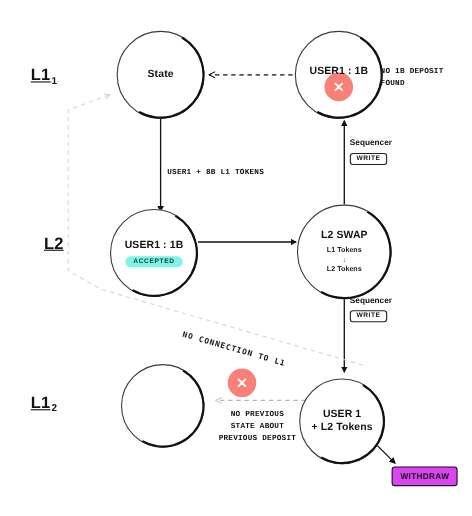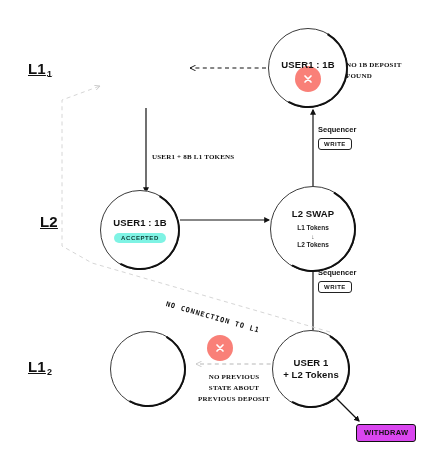--- a/index.html
+++ b/index.html
@@ -122,21 +122,21 @@
     width:26px;height:26px;
     border-radius:50%;
     background:#F98078;
     display:flex;align-items:center;justify-content:center;
   }
   .xmark svg{display:block;}
 
   
   .anno{
     position:absolute;
-    font-family:Liberation Serif, serif;
+    font-family:Liberation Mono, monospace;
     font-size:7px;
     font-weight:700;
     letter-spacing:.2px;
     line-height:1.55;
     color:#111;
     white-space:pre-line;
   }
   .anno-center{text-align:center;}
 
   .edge-label{
@@ -229,20 +229,23 @@
   </div>
 
   <div class="row-label" style="left:40px;top:213px;">
     <span>L2</span>
   </div>
 
   <div class="row-label" style="left:28px;top:358px;">
     <span>L1</span><sub>2</sub>
   </div>
 
+  <div class="node" style="left:106px;top:28px;width:80px;height:80px;">
+    <div class="node-title">State</div>
+  </div>
 
   <div class="node" style="left:268px;top:28px;width:80px;height:80px;">
     <div class="node-title" style="margin-bottom:6px;">USER1 : 1B</div>
   </div>
   <div class="xmark" style="left:295px;top:66px;">
     <svg width="12" height="12" viewBox="0 0 12 12">
       <path d="M3 3 L9 9 M9 3 L3 9" stroke="#ffffff" stroke-width="1.7" stroke-linecap="round"></path>
     </svg>
   </div>
 
@@ -287,20 +290,20 @@
   <div class="xmark" style="left:207px;top:335px;">
     <svg width="12" height="12" viewBox="0 0 12 12">
       <path d="M3 3 L9 9 M9 3 L3 9" stroke="#ffffff" stroke-width="1.7" stroke-linecap="round"></path>
     </svg>
   </div>
 
   <div class="anno anno-center" style="left:182px;top:372px;width:104px;">NO PREVIOUS
 STATE ABOUT
 PREVIOUS DEPOSIT</div>
 
-  <div class="node" style="left:272px;top:330px;width:78px;height:78px;">
+  <div class="node" style="left:272px;top:344px;width:78px;height:78px;">
     <div class="node-title">USER 1</div>
     <div class="node-title">+ L2 Tokens</div>
   </div>
 
   <div class="withdraw-box" style="left:356px;top:424px;">WITHDRAW</div>
 
 </div>
 
 </body></html>

